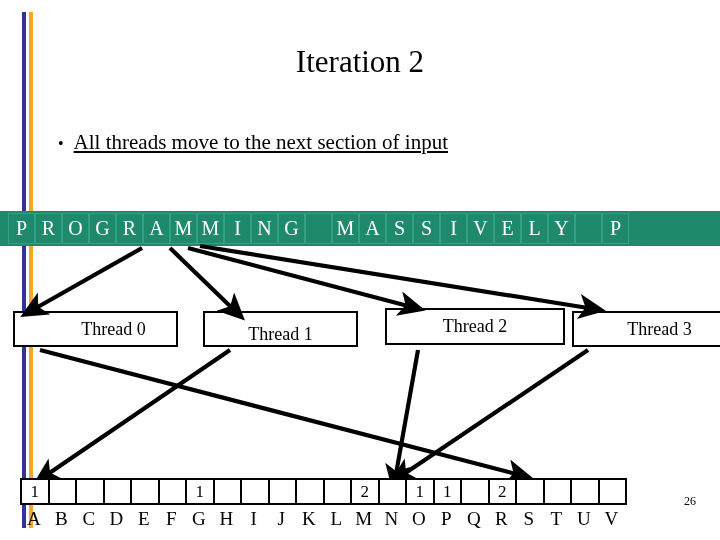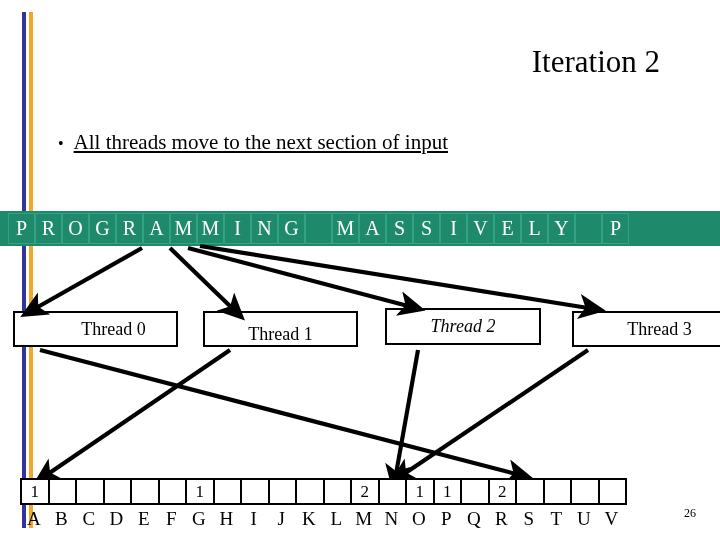--- a/index.html
+++ b/index.html
@@ -25,21 +25,21 @@
   }
   .stripe-blue   { left: 22px; background: #333399; }
   .stripe-orange { left: 29px; background: #F5A623; }
 
   
   .title {
     position: absolute;
     left: 60px;
     top: 44px;
     width: 600px;
-    text-align: right;
+    text-align: center;
     font-size: 31px;
     line-height: 36px;
     color: #000000;
     white-space: nowrap;
   }
 
   
   .bullet-row {
     position: absolute;
     left: 58px;
@@ -94,21 +94,21 @@
     border: 2px solid #000000;
     color: #000000;
     font-size: 18px;
     text-align: center;
     display: flex;
     align-items: center;
     justify-content: center;
   }
   .t0 { left: 13px;  top: 311px; width: 165px; height: 36px; padding-left: 36px; }
   .t1 { left: 203px; top: 311px; width: 155px; height: 36px; align-items: flex-end; }
-  .t2 { left: 385px; top: 308px; width: 156px; height: 37px; font-style: italic; }
+  .t2 { left: 385px; top: 308px; width: 180px; height: 37px; }
   .t3 { left: 572px; top: 311px; width: 175px; height: 36px; }
 
   
   .arrows {
     position: absolute;
     left: 0;
     top: 0;
     width: 720px;
     height: 540px;
     pointer-events: none;
@@ -150,21 +150,20 @@
     color: #000000;
   }
 
   
   .pagenum {
     position: absolute;
     left: 684px;
     top: 494px;
     font-size: 12px;
     color: #000000;
-    margin-top: 12px;
   }
 </style>
 </head>
 <body>
 
 <div id="slide">
 
   <div class="stripe stripe-blue"></div>
   <div class="stripe stripe-orange"></div>
 

